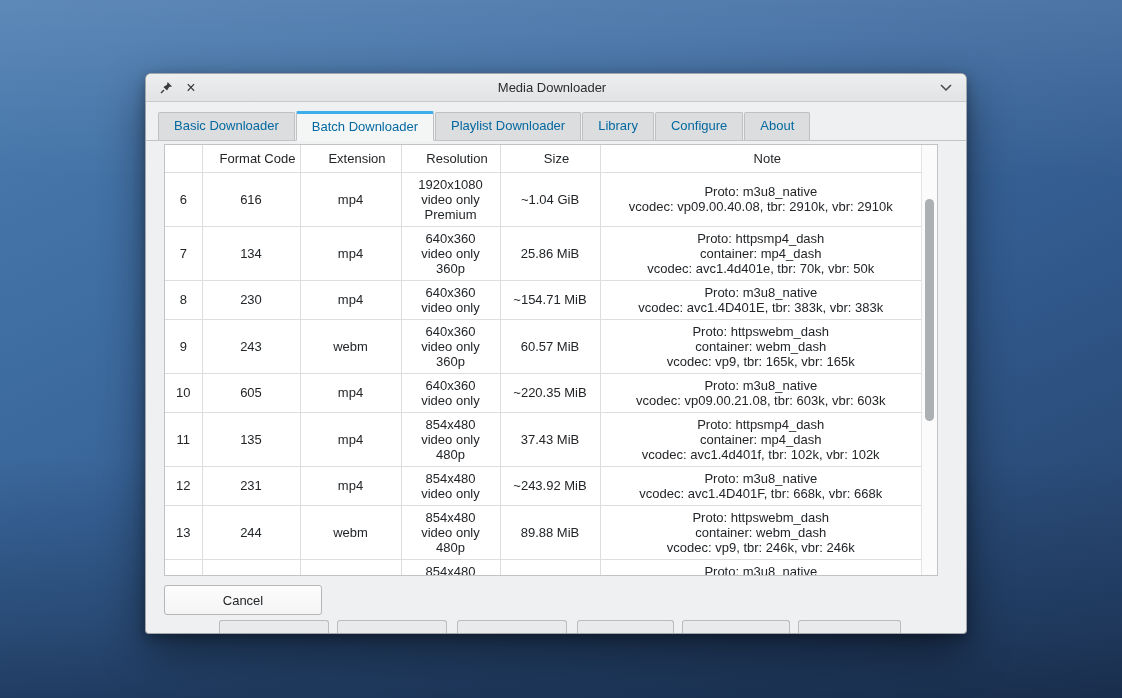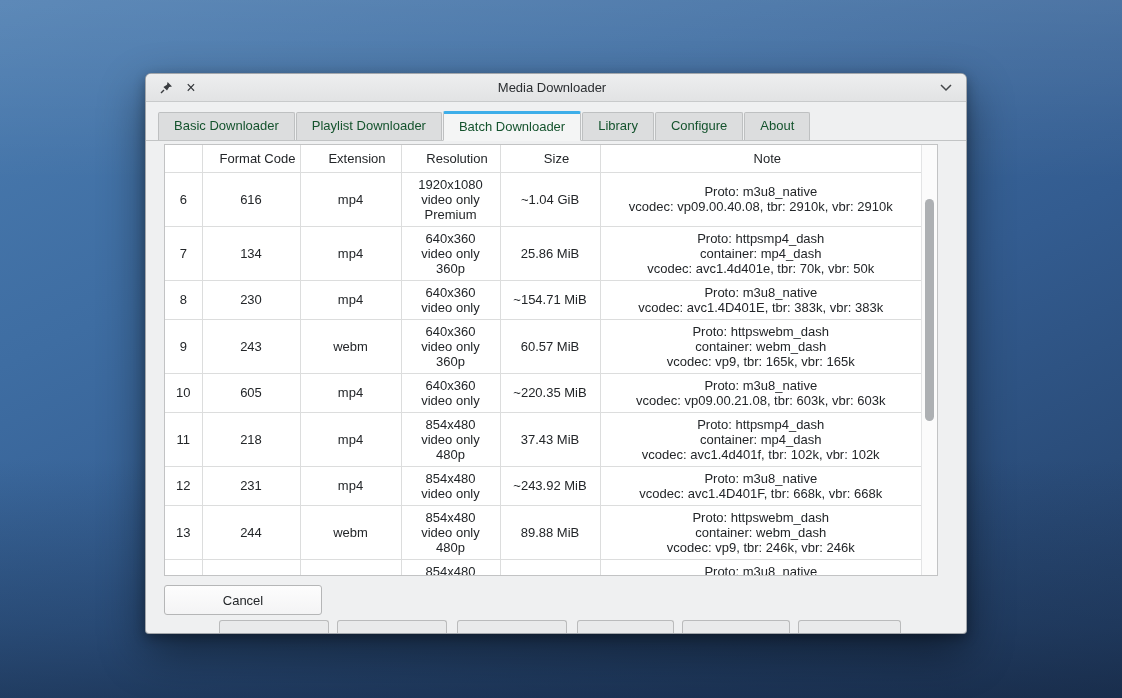--- a/index.html
+++ b/index.html
@@ -44,21 +44,21 @@
   .chevron { margin-left: auto; }
 
   
   .tabbar {
     display: flex; align-items: flex-end; height: 39px;
     padding: 10px 0 0 12px;
     border-bottom: 1px solid #c2c4c5;
   }
   .tab {
     height: 28px; line-height: 26px; padding: 0 15px; font-size: 13px;
-    color: #14532d; background: #dcddde;
+    color: #0369a1; background: #dcddde;
     border: 1px solid #bec0c1; border-bottom: none;
     border-radius: 2px 2px 0 0; margin-right: 1px; white-space: nowrap;
   }
   .tab.active {
     background: #f4f5f5; height: 30px; line-height: 25px;
     border-top: 3px solid var(--accent, #3daee9);
     margin-bottom: -1px; border-bottom: 1px solid #f4f5f5;
   }
 
   
@@ -134,22 +134,22 @@
       <div class="title">Media Downloader</div>
       <span class="tb-icon chevron">
         <svg width="12" height="8" viewBox="0 0 12 8">
           <polyline points="1,1 6,6 11,1" fill="none" stroke="#44474a" stroke-width="1.5"></polyline>
         </svg>
       </span>
     </div>
 
     <div class="tabbar">
         <div class="tab">Basic Downloader</div>
+        <div class="tab active">Batch Downloader</div>
         <div class="tab">Playlist Downloader</div>
-        <div class="tab active">Batch Downloader</div>
         <div class="tab">Library</div>
         <div class="tab">Configure</div>
         <div class="tab">About</div>
       </div>
 
     <div class="content">
       <div class="table-frame">
         <div class="table-viewport">
           <table>
             <colgroup>
@@ -241,21 +241,21 @@
                     <div>video only</div>
                   </td>
                   <td class="col-size">~220.35 MiB</td>
                   <td class="col-note">
                     <div>Proto: m3u8_native</div>
                     <div>vcodec: vp09.00.21.08, tbr: 603k, vbr: 603k</div>
                   </td>
                 </tr>
                 <tr>
                   <td class="row-index">11</td>
-                  <td class="col-format_code">218</td>
+                  <td class="col-format_code">135</td>
                   <td class="col-extension">mp4</td>
                   <td class="col-resolution">
                     <div>854x480</div>
                     <div>video only</div>
                     <div>480p</div>
                   </td>
                   <td class="col-size">37.43 MiB</td>
                   <td class="col-note">
                     <div>Proto: httpsmp4_dash</div>
                     <div>container: mp4_dash</div>

